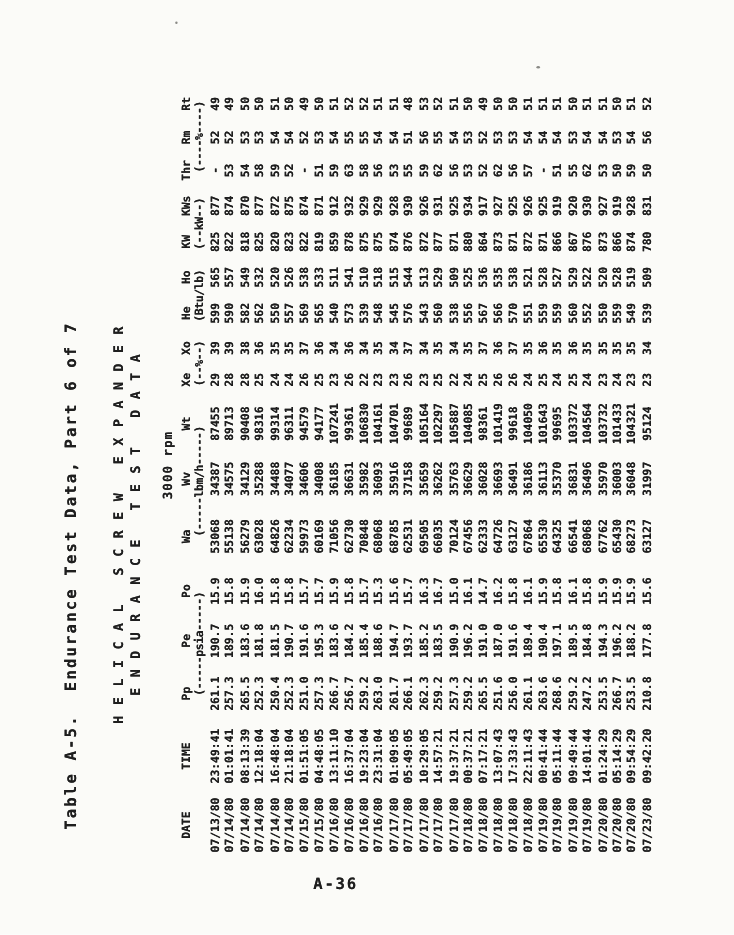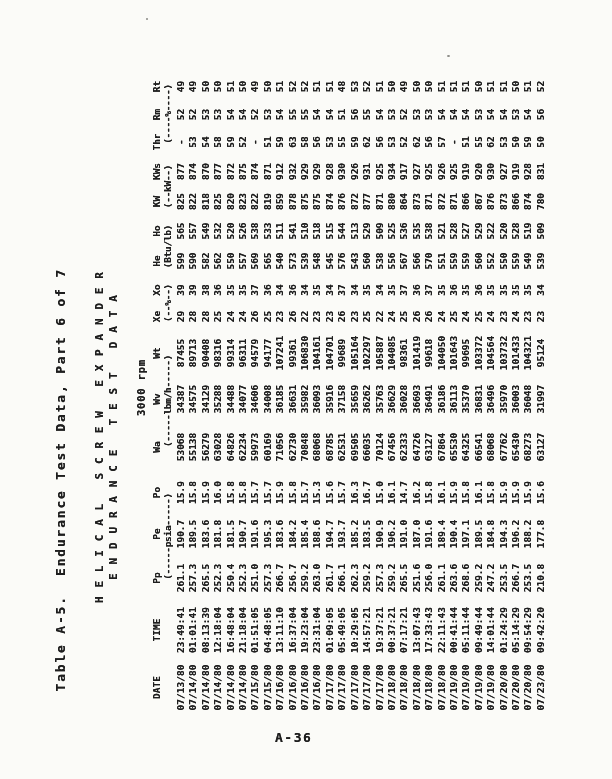--- a/index.html
+++ b/index.html
@@ -32,21 +32,21 @@
     border-collapse:collapse;table-layout:fixed;
   }
   table.data th,table.data td{
     padding:0;margin:0;white-space:nowrap;text-align:center;
     font-weight:bold;font-size:9.5px;
   }
   table.data thead th{height:15px;vertical-align:bottom;}
   table.data thead th.unit{height:13px;vertical-align:top;letter-spacing:-.3px;}
   table.data tbody td{height:12.4px;line-height:12.4px;}
   .pageno{
-    position:absolute;left:275px;top:730px;
+    position:absolute;left:261px;top:730px;
     font-size:13px;font-weight:bold;letter-spacing:1.5px;
   }
   .speck{position:absolute;background:#8a8a86;border-radius:50%;}
   .speck.s1{left:146px;top:18px;width:2px;height:2px;}
   .speck.s2{left:447px;top:55px;width:3px;height:2px;}
 </style>
 </head>
 <body>
 
 <div class="page">

